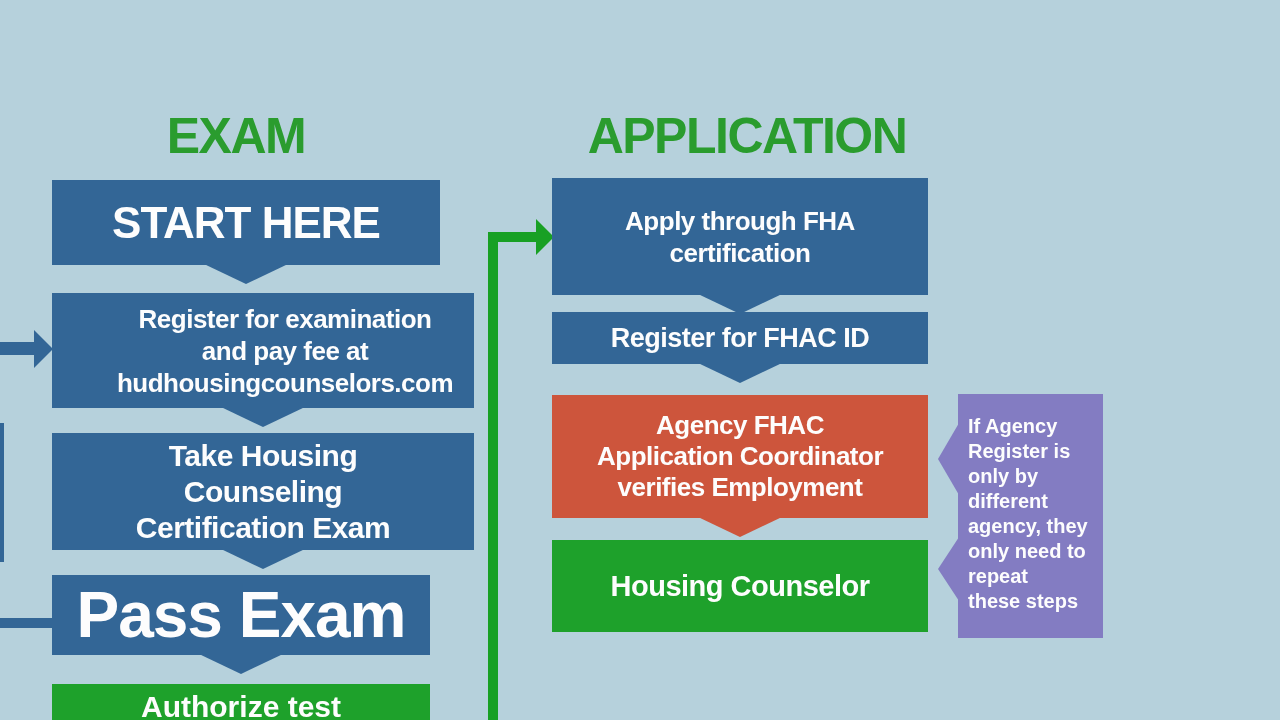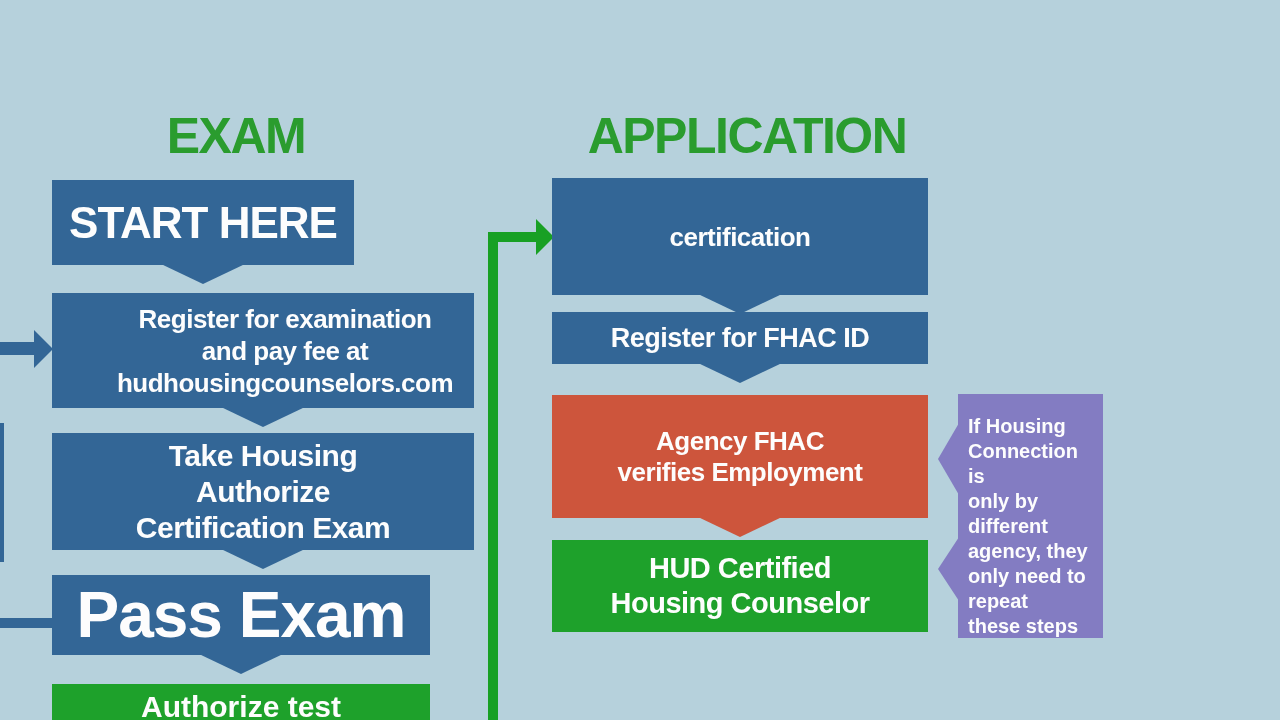--- a/index.html
+++ b/index.html
@@ -60,72 +60,73 @@
   </div>
 
   <div class="shape b-line" style="left:0;top:618px;width:53px;height:10px;"></div>
 
   <div>
     <div class="shape g-line" style="left:488px;top:232px;width:10px;height:488px;"></div>
     <div class="shape g-line" style="left:488px;top:232px;width:50px;height:10px;"></div>
     <div class="shape tri" style="left:536px;top:219px;border-top:18px solid transparent;border-bottom:18px solid transparent;border-left:18px solid var(--arrow_green);"></div>
   </div>
 
-  <div class="box blue" style="left:52px;top:180px;width:302px;height:85px;font-size:44px;letter-spacing:-1px;">
+  <div class="box blue" style="left:52px;top:180px;width:388px;height:85px;font-size:44px;letter-spacing:-1px;">
     <div>START HERE</div>
     <div class="tail"></div>
   </div>
 
   <div class="box blue" style="left:52px;top:293px;width:378px;height:115px;font-size:26px;line-height:32px;letter-spacing:-0.5px;padding-left:44px;">
     <div class="line1">Register for examination</div>
     <div class="line2">and pay fee at</div>
     <div class="line3">hudhousingcounselors.com</div>
     <div class="tail"></div>
   </div>
 
   <div class="box blue" style="left:52px;top:433px;width:422px;height:117px;font-size:30px;line-height:36px;letter-spacing:-0.5px;">
     <div class="line1">Take Housing</div>
-    <div class="line2">Authorize</div>
+    <div class="line2">Counseling</div>
     <div class="line3">Certification Exam</div>
     <div class="tail"></div>
   </div>
 
   <div class="box blue" style="left:52px;top:575px;width:378px;height:80px;font-size:64px;letter-spacing:-1px;">
     <div>Pass Exam</div>
     <div class="tail"></div>
   </div>
 
   <div class="box green" style="left:52px;top:684px;width:378px;height:44px;font-size:30px;justify-content:flex-start;padding-top:6px;box-sizing:border-box;">
     <div>Authorize test</div>
   </div>
 
   <div class="box blue" style="left:552px;top:178px;width:376px;height:117px;font-size:26px;line-height:32px;letter-spacing:-0.5px;">
+    <div class="line1">Apply through FHA</div>
     <div class="line3">certification</div>
     <div class="tail"></div>
   </div>
 
   <div class="box blue" style="left:552px;top:312px;width:376px;height:52px;font-size:27px;letter-spacing:-0.5px;">
     <div>Register for FHAC ID</div>
     <div class="tail"></div>
   </div>
 
   <div class="box red" style="left:552px;top:395px;width:376px;height:123px;font-size:26px;line-height:31px;letter-spacing:-0.5px;">
     <div class="line1">Agency FHAC</div>
+    <div class="line2">Application Coordinator</div>
     <div class="line3">verifies Employment</div>
     <div class="tail red-tail"></div>
   </div>
 
   <div class="box green" style="left:552px;top:540px;width:376px;height:92px;font-size:29px;line-height:35px;letter-spacing:-0.5px;">
-    <div class="line1">HUD Certified</div>
     <div class="line2">Housing Counselor</div>
   </div>
 
   <div class="box purple note" style="left:958px;top:394px;width:145px;height:244px;">
-    <div>If Housing</div>
-    <div>Connection is</div>
+    <div>If Agency</div>
+    <div>Register is</div>
     <div>only by</div>
     <div>different</div>
     <div>agency, they</div>
     <div>only need to</div>
     <div>repeat</div>
     <div>these steps</div>
     <div class="notch" style="top:424px;border-top:36px solid transparent;border-bottom:36px solid transparent;top:29px;"></div>
     <div class="notch" style="border-top:32px solid transparent;border-bottom:32px solid transparent;top:143px;"></div>
   </div>
 

